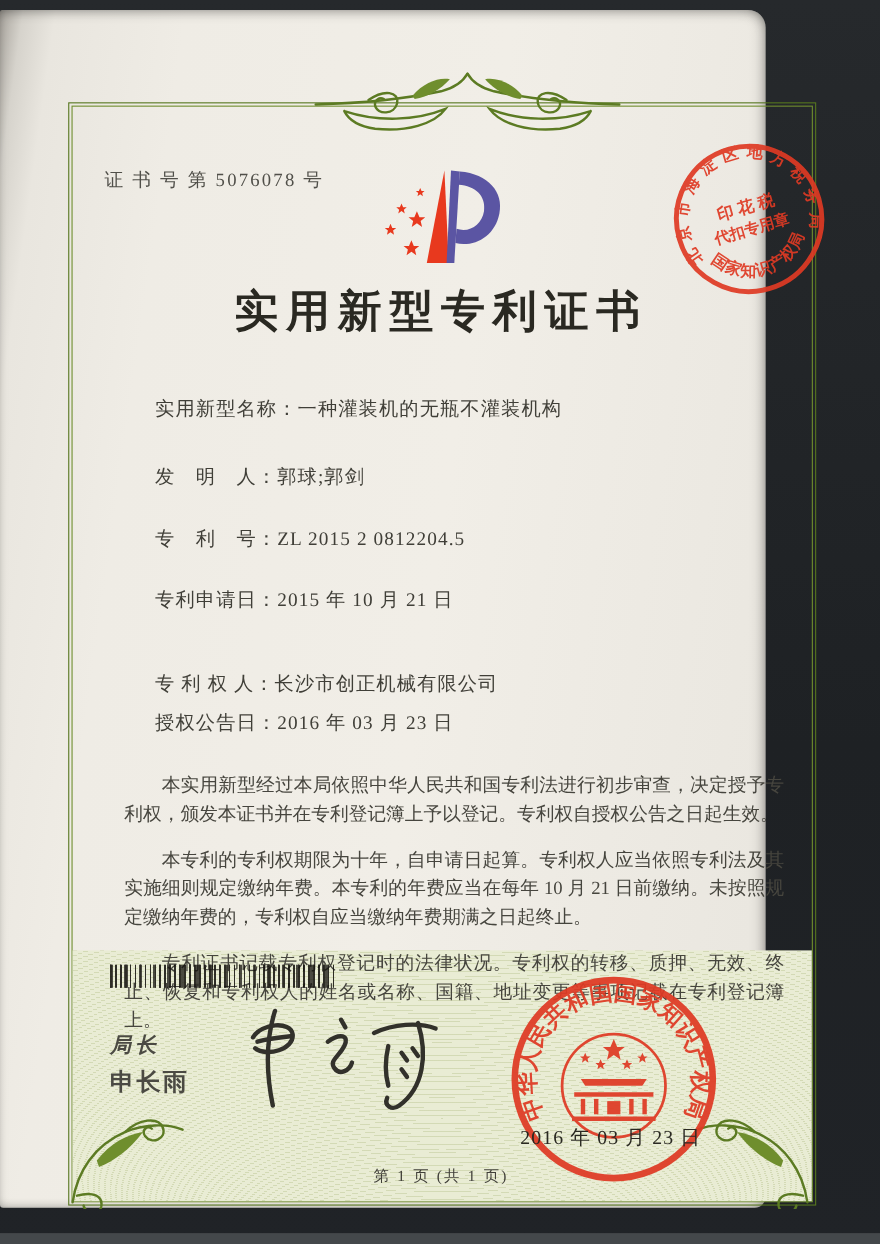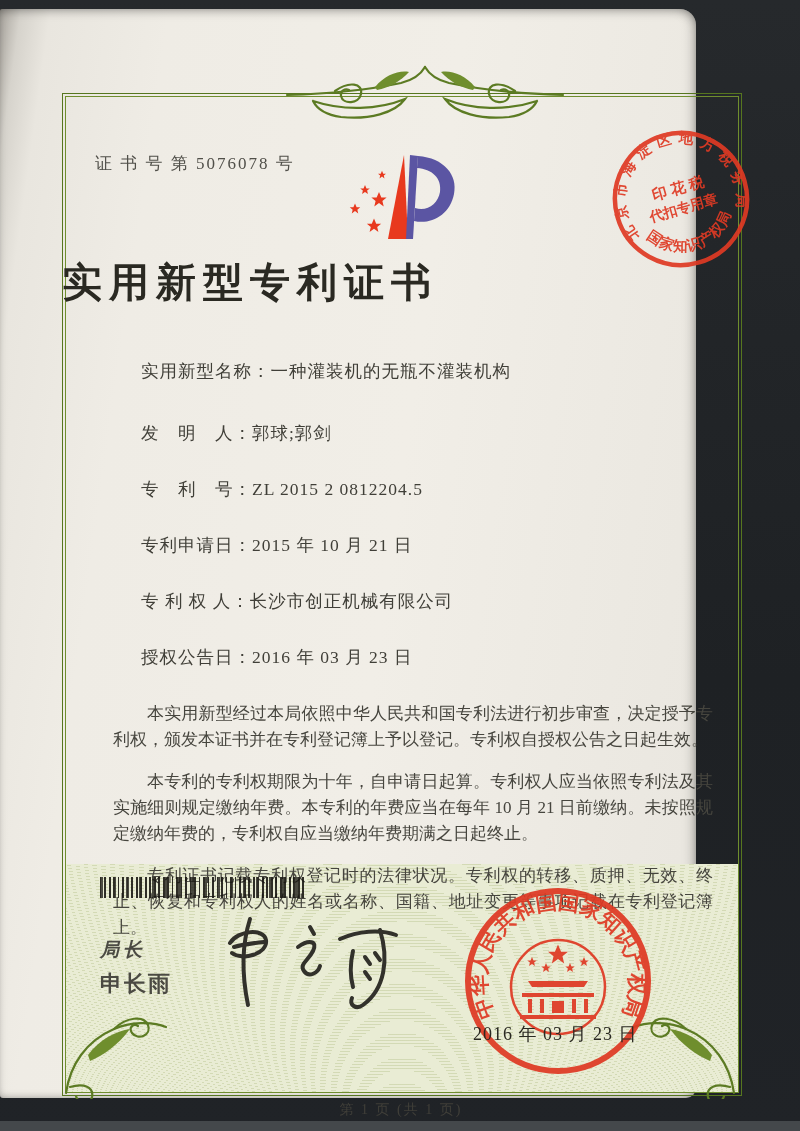--- a/index.html
+++ b/index.html
@@ -13,41 +13,41 @@
          box-shadow:inset 0 5px 12px -5px rgba(0,0,0,.40),inset -7px 0 14px -7px rgba(0,0,0,.35),inset 0 -5px 10px -6px rgba(0,0,0,.30);}
   .frame{position:absolute;left:62px;top:84px;width:678px;height:1001px;border:1px solid #56761f;}
   .frame::before{content:"";position:absolute;inset:2px;border:1px solid #6f8e2e;}
   .tint{position:absolute;left:3px;right:3px;bottom:3px;height:228px;
         background-color:#e9ecd4;
         background-image:repeating-radial-gradient(ellipse 180% 130% at 50% 140%,rgba(146,163,88,.25) 0 1px,rgba(0,0,0,0) 1px 6px);}
   .ornament{position:absolute;pointer-events:none;}
   .cert-number{position:absolute;left:95px;top:143px;font-size:17px;letter-spacing:2px;color:#504f49;}
   .logo{position:absolute;left:338px;top:136px;}
   .tax-stamp{position:absolute;left:601px;top:110px;transform:rotate(-16deg);opacity:.92;}
-  .title{position:absolute;left:62px;top:246px;width:678px;
+  .title{position:absolute;left:62px;top:246px;width:678px;text-align:center;
          font-size:40px;font-weight:700;letter-spacing:7px;color:#2a2922;font-family:Liberation Mono, monospace;}
   .field{position:absolute;left:97px;font-size:17.5px;color:#403f38;letter-spacing:1px;white-space:nowrap;margin-left:44px;}
-  .f1{top:350px}.f2{top:412px}.f3{top:468px}.f4{top:524px}.f5{top:580px}.f6{top:636px}
+  .f1{top:350px}.f2{top:412px}.f3{top:468px}.f4{top:524px}.f5{top:600px}.f6{top:636px}
   .paras{position:absolute;left:97px;top:676px;width:632px;font-size:17px;line-height:26px;
          text-align:justify;color:#46453e;}
   .paras p{margin:16px;text-indent:2em;}
   .barcode{position:absolute;left:100px;top:868px;width:206px;height:21px;opacity:.88;
     background-image:
       repeating-linear-gradient(90deg,#15130f 0 1.5px,transparent 1.5px 4.5px),
       repeating-linear-gradient(90deg,#15130f 0 1px,transparent 1px 9px),
       repeating-linear-gradient(90deg,rgba(21,19,15,.85) 0 3px,transparent 3px 13px);}
   .director-title{position:absolute;left:100px;top:928px;font-size:19px;font-weight:600;letter-spacing:4px;
          color:#4b4a43;font-family:"Liberation Sans","DejaVu Sans",sans-serif;font-style:italic;}
   .director-name{position:absolute;left:100px;top:960px;font-size:22px;font-weight:600;letter-spacing:2px;
          color:#4b4a43;font-family:"Liberation Sans","DejaVu Sans",sans-serif;}
   .signature{position:absolute;left:212px;top:900px;}
   .office-seal{position:absolute;left:458px;top:872px;opacity:.93;}
   .seal-date{position:absolute;left:473px;top:1013px;font-size:18px;letter-spacing:1px;color:#2a2922;z-index:5;}
   .footer{position:absolute;left:62px;top:1052px;width:678px;text-align:center;
-          font-size:14px;letter-spacing:2px;color:#403f39;margin-top:40px;}
+          font-size:14px;letter-spacing:2px;color:#403f39;}
   .seal-text{font-family:"Liberation Sans","DejaVu Sans",sans-serif;font-weight:700;}
 </style>
 </head>
 <body>
 
 <div class="scan">
   <div class="scan-strip-bottom"></div>
 
   <div class="paper">
 

